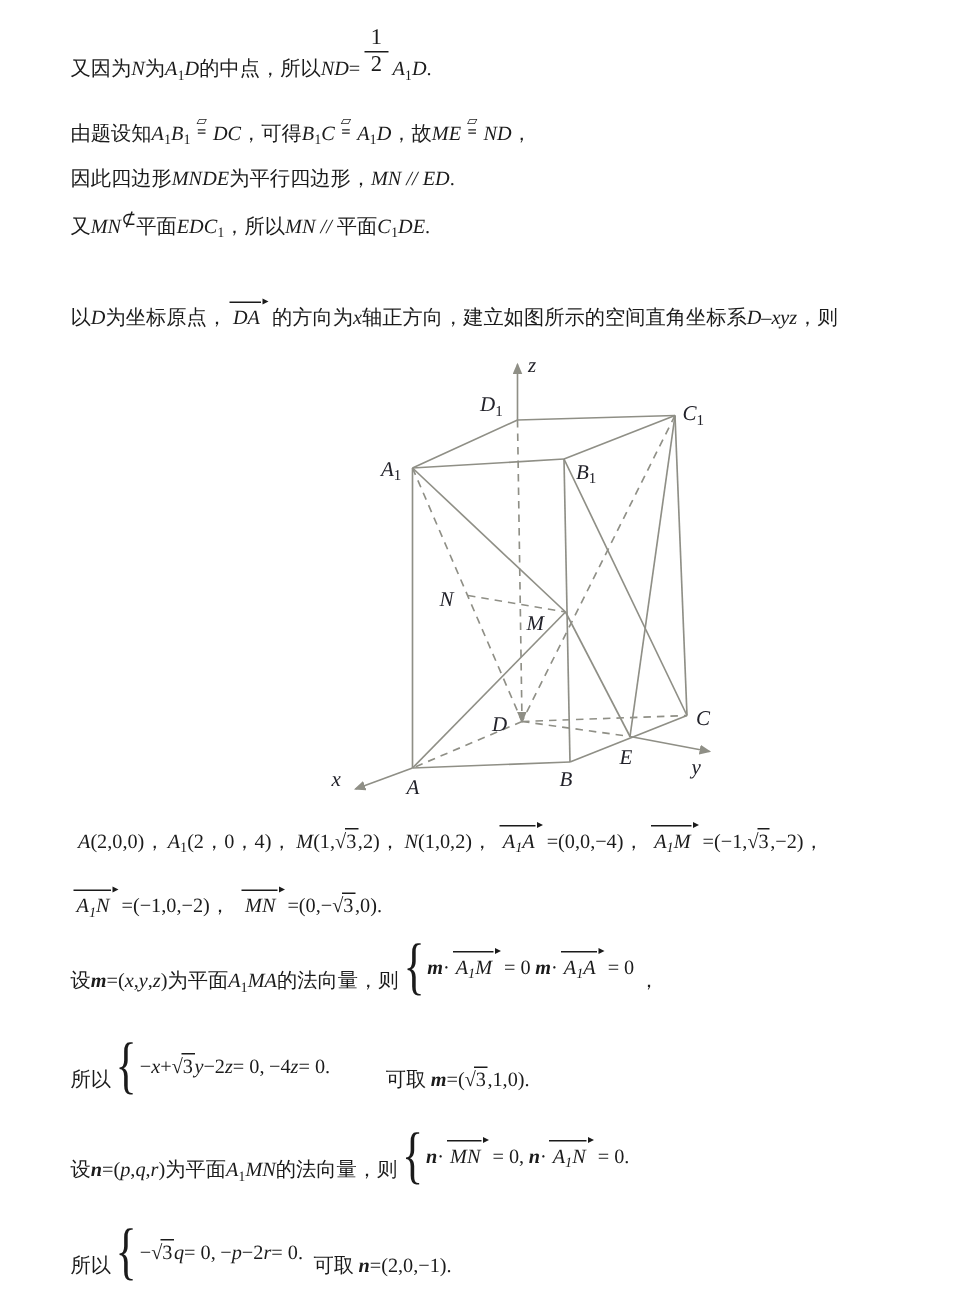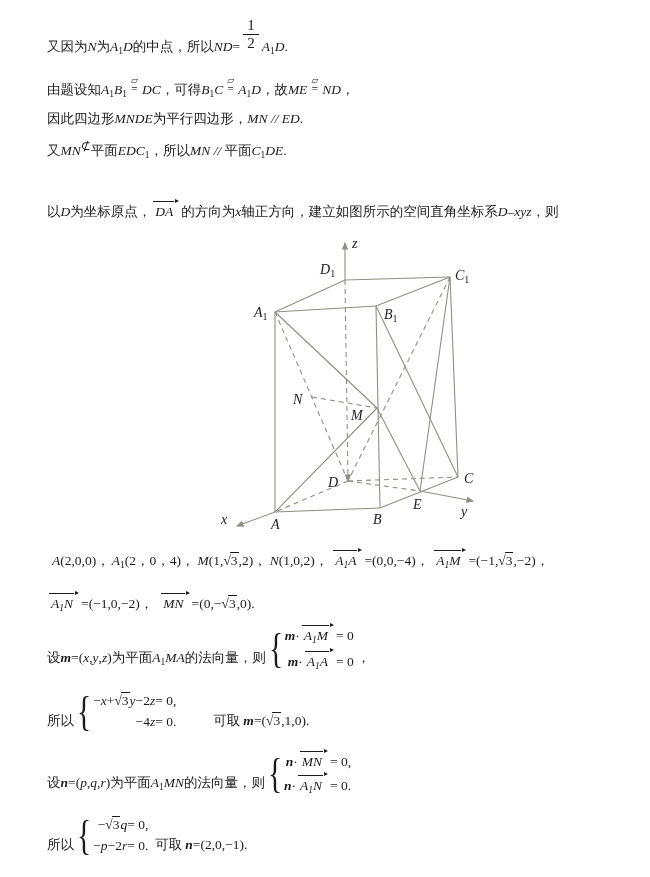--- a/index.html
+++ b/index.html
@@ -23,21 +23,21 @@
   .vec::before{content:"";position:absolute;left:0;right:4px;top:1px;border-top:1.1px solid #1b1b1b;}
   .vec::after{content:"";position:absolute;right:-1px;top:-1.5px;border-left:4.5px solid #1b1b1b;border-top:2.5px solid transparent;border-bottom:2.5px solid transparent;}
   .sqrt{white-space:nowrap;}
   .rsign{display:inline-block;}
   .rad{border-top:1.1px solid #1b1b1b;padding:0 1px;margin-left:-1px;}
   .pe{display:inline-block;vertical-align:2px;text-align:center;line-height:1;margin:0 4px;}
   .pe .box{display:block;font-size:9px;line-height:8px;}
   .pe .eq{display:block;font-size:11px;line-height:9px;font-weight:bold;}
   .cases{display:inline-flex;align-items:center;margin:0 3px;}
   .cbrace{font-size:42px;font-weight:400;line-height:1;transform:scaleX(.7);transform-origin:left center;margin-right:0px;}
-  .crows{display:flex;flex-direction:column;gap:3px;margin-left:-4px;align-items:flex-end;}
+  .crows{display:flex;gap:3px;margin-left:-4px;}
   .crow{white-space:pre;}
   svg line{stroke:#8f8f86;stroke-width:1.1;fill:none;}
   svg line.dash{stroke-dasharray:5 4;}
   svg text{font-family:"Liberation Serif","DejaVu Serif",serif;font-style:italic;font-size:14px;fill:#22222a;}
   svg text tspan.sub{font-size:10px;font-style:normal;}
 </style>
 </head>
 <body>
 
 <svg id="fig-layer" width="650" height="877" viewBox="0 0 650 877" xmlns="http://www.w3.org/2000/svg">

